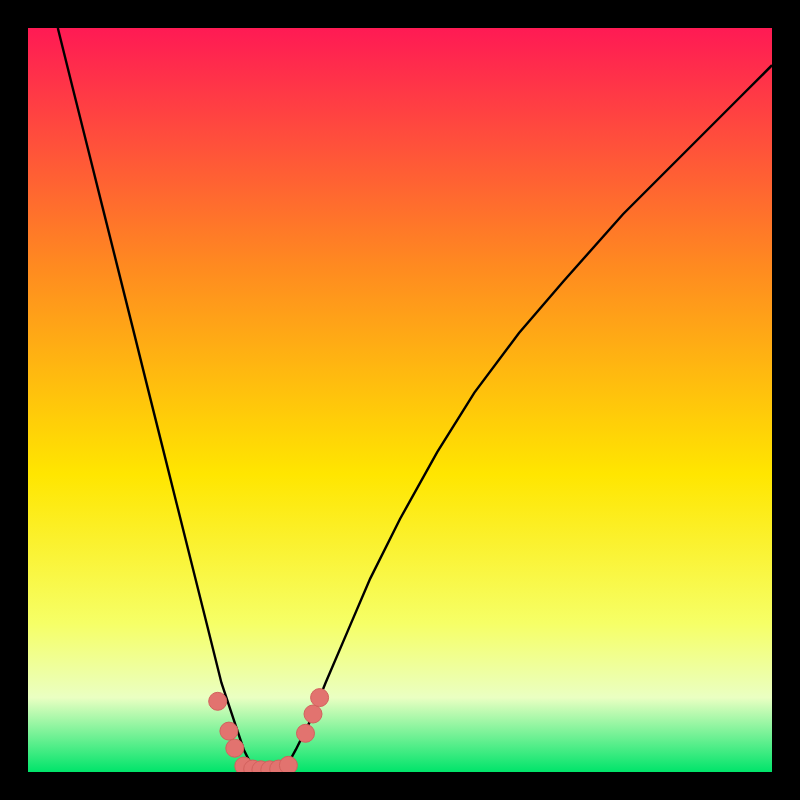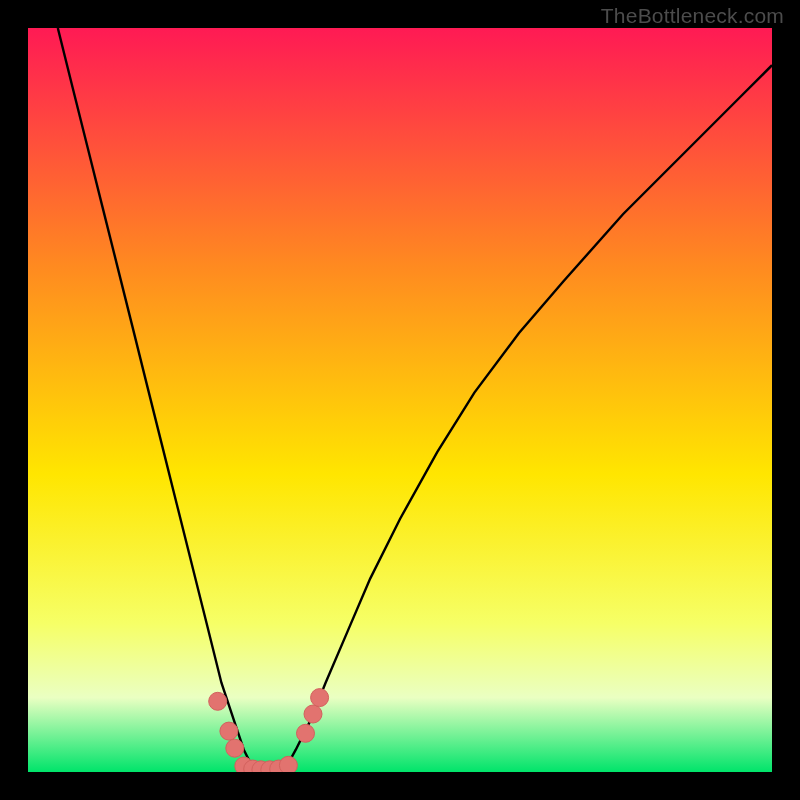--- a/index.html
+++ b/index.html
@@ -5,21 +5,20 @@
   html,body{margin:0;padding:0;width:800px;height:800px;background:#000;overflow:hidden;font-family:Arial,Helvetica,sans-serif;}
   .stage{position:relative;width:800px;height:800px;}
   .plot{position:absolute;left:28px;top:28px;width:744px;height:744px;}
   .watermark{position:absolute;top:4px;right:16px;color:#4c4c4c;font-size:21px;letter-spacing:0.2px;}
   svg{display:block;}
 </style>
 </head>
 <body>
 
 <div class="stage">
-  <div class="watermark">TheBottleneck.com</div>
   <div class="plot">
     <svg id="chart-svg" width="744" height="744" viewBox="0 0 744 744" preserveAspectRatio="none">
       <defs>
         <linearGradient id="bg-grad" x1="0" y1="0" x2="0" y2="1">
           <stop id="g0" offset="0%" stop-color="#ff1a54"></stop>
           <stop id="g1" offset="32%" stop-color="#ff8a20"></stop>
           <stop id="g2" offset="60%" stop-color="#ffe600"></stop>
           <stop id="g3" offset="80%" stop-color="#f6ff66"></stop>
           <stop id="g4" offset="90%" stop-color="#eaffc2"></stop>
           <stop id="g5" offset="100%" stop-color="#00e46a"></stop>

